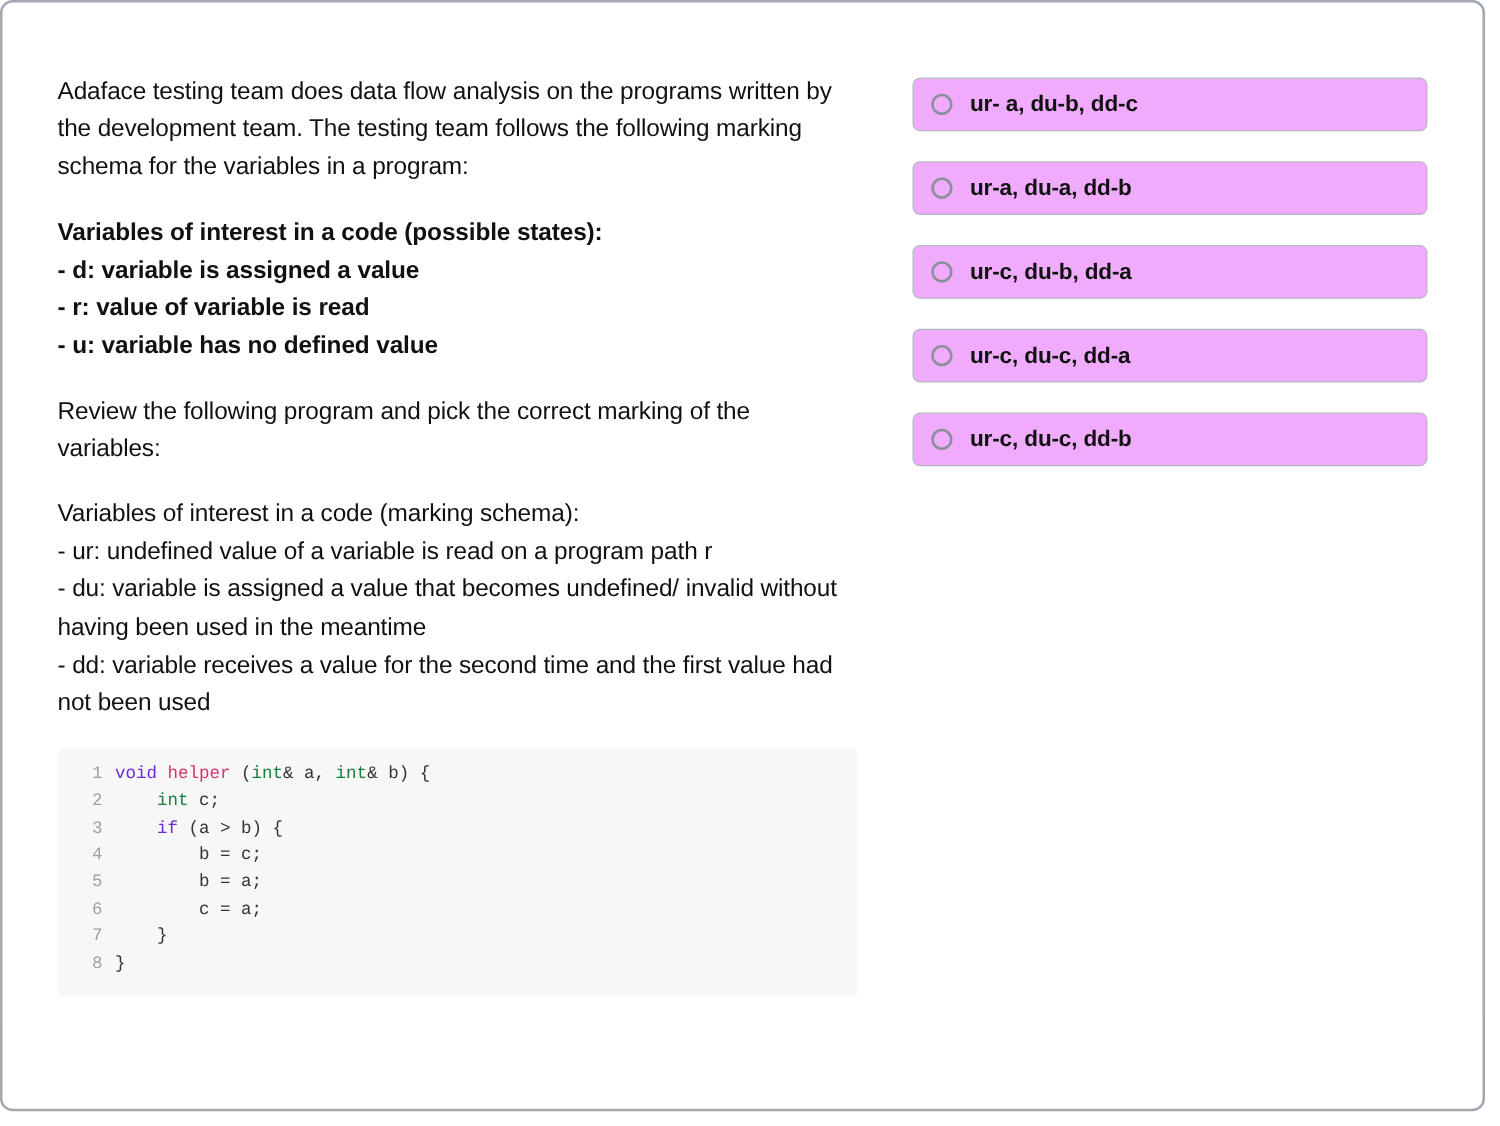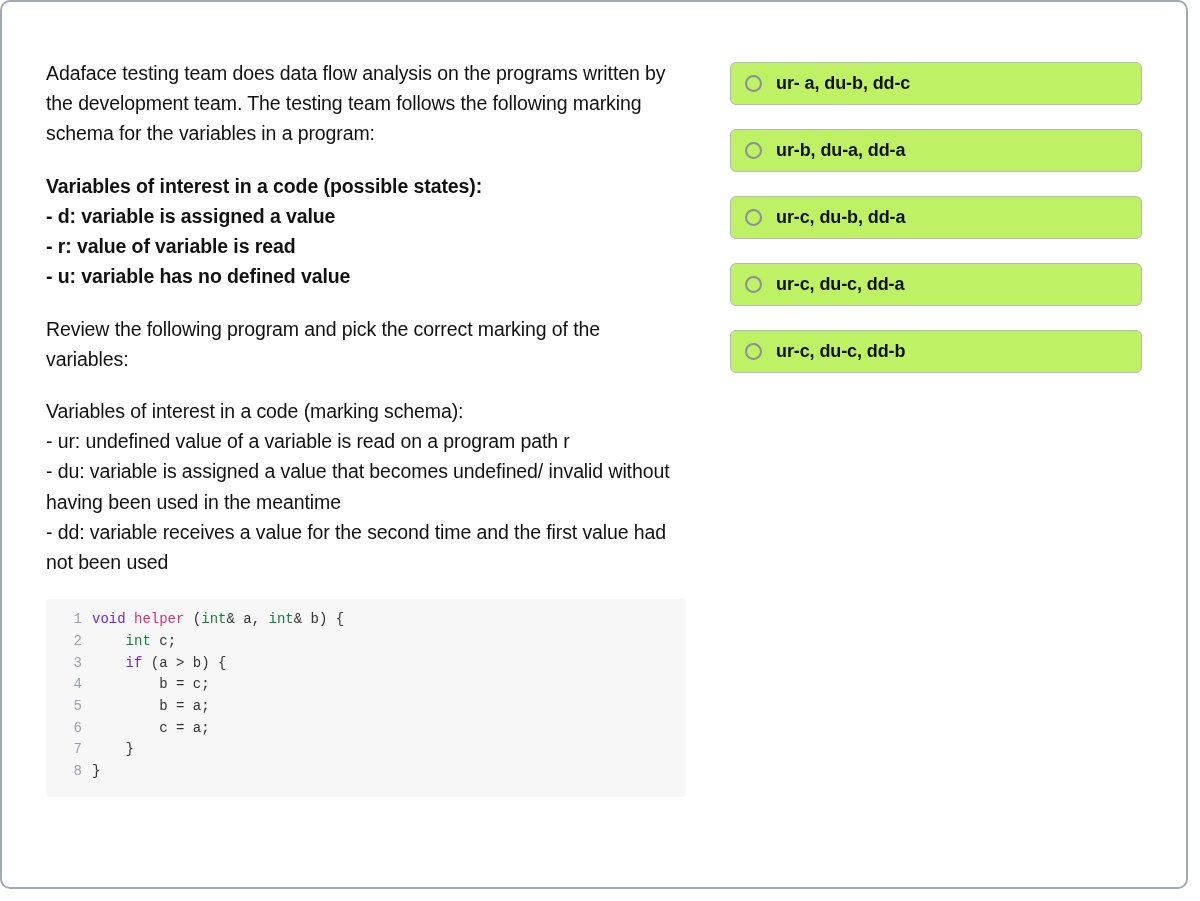--- a/index.html
+++ b/index.html
@@ -43,21 +43,21 @@
     padding-top: 4px;
   }
   .option {
     border: 1.5px solid #b5b9c0;
     border-radius: 6px;
     padding: 10px 14px;
     display: flex;
     align-items: center;
     gap: 14px;
     cursor: pointer;
-    background: #bef264;
+    background: #f0abfc;
   }
   .radio {
     width: 17px;
     height: 17px;
     border: 2px solid #8a8f99;
     border-radius: 50%;
     flex-shrink: 0;
   }
   .option-label {
     font-size: 18px;
@@ -108,21 +108,21 @@
 - dd: variable receives a value for the second time and the first value had not been used</p>
     <div class="code-block" id="code-block"><div class="code-line"><span class="line-num">1</span><span><span class="kw">void</span> <span class="fn">helper</span> (<span class="typ">int</span>&amp; a, <span class="typ">int</span>&amp; b) {</span></div><div class="code-line"><span class="line-num">2</span><span>    <span class="typ">int</span> c;</span></div><div class="code-line"><span class="line-num">3</span><span>    <span class="kw">if</span> (a &gt; b) {</span></div><div class="code-line"><span class="line-num">4</span><span>        b = c;</span></div><div class="code-line"><span class="line-num">5</span><span>        b = a;</span></div><div class="code-line"><span class="line-num">6</span><span>        c = a;</span></div><div class="code-line"><span class="line-num">7</span><span>    }</span></div><div class="code-line"><span class="line-num">8</span><span>}</span></div></div>
   </div>
   <div class="right-col" id="options-list">
       <div class="option">
         <span class="radio"></span>
         <span class="option-label">ur- a, du-b, dd-c</span>
       </div>
       <div class="option">
         <span class="radio"></span>
-        <span class="option-label">ur-b, du-a, dd-a</span>
+        <span class="option-label">ur-a, du-a, dd-b</span>
       </div>
       <div class="option">
         <span class="radio"></span>
         <span class="option-label">ur-c, du-b, dd-a</span>
       </div>
       <div class="option">
         <span class="radio"></span>
         <span class="option-label">ur-c, du-c, dd-a</span>
       </div>
       <div class="option">

